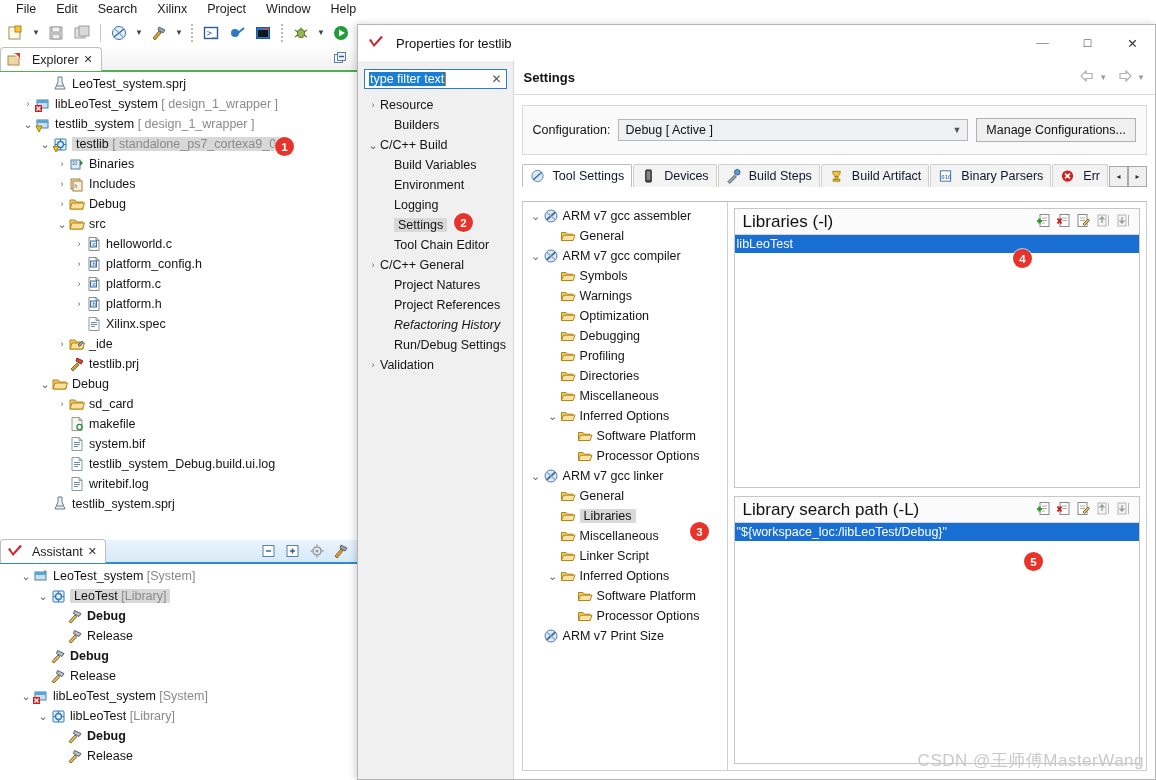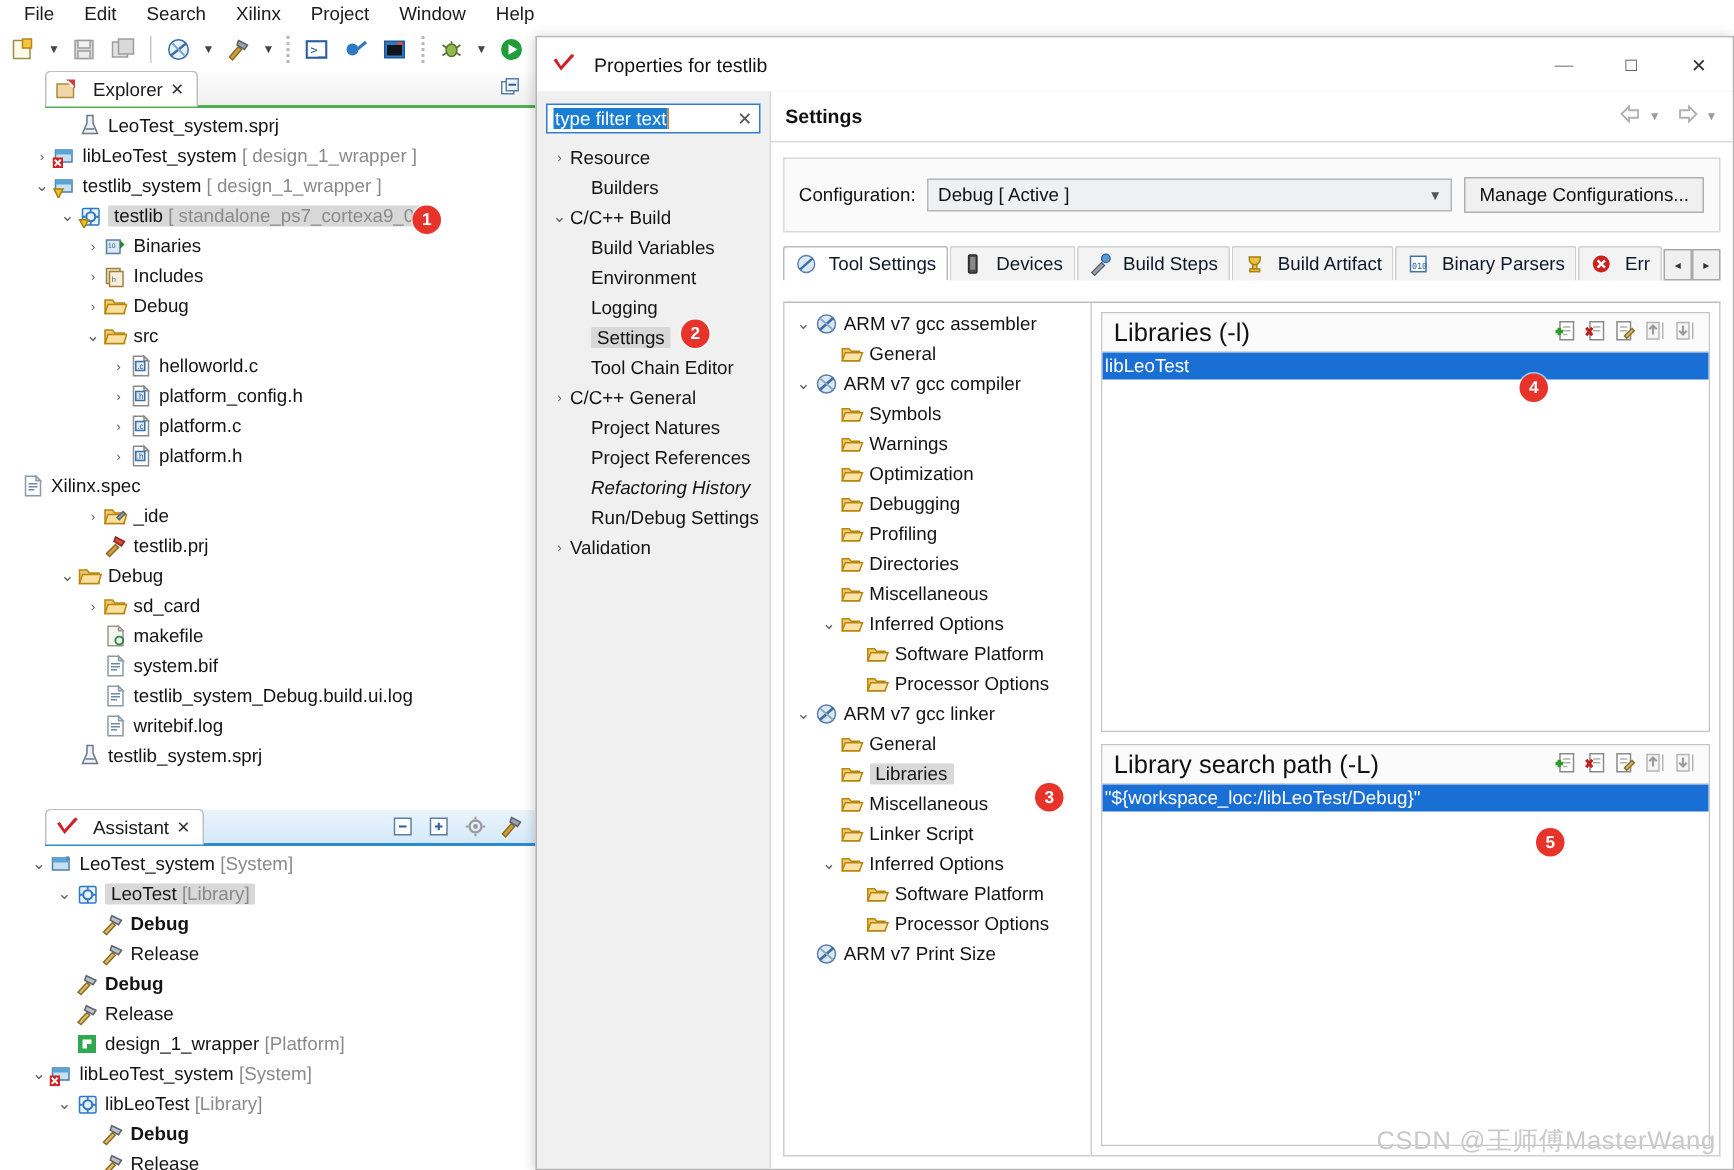--- a/index.html
+++ b/index.html
@@ -38,21 +38,21 @@
   
   #explorer {
     position:absolute; left:0; top:48px; width:358px; height:492px;
     background:#fff;
     border-right:1px solid #cfcfcf;
   }
   .viewtabrow {
     height:24px; position:relative;
     background:linear-gradient(#fdfdfd,#f0f0f0);
     border-bottom:2px solid #4fb04f;
-    display:flex; align-items:center;margin-left:30px;
+    display:flex; align-items:center;
   }
   .viewtab {
     height:24px; display:flex; align-items:center; gap:5px;
     padding:0 8px 0 6px;
     background:#ffffff;
     border-top:1px solid #bfbfbf; border-left:1px solid #bfbfbf; border-right:1px solid #bfbfbf;
     border-top-left-radius:4px; border-top-right-radius:4px;
     font-size:12.5px;
   }
   .viewtab .vname { color:#1b1b1b; }
@@ -409,21 +409,21 @@
           <span class="ico">
             <svg width="16" height="16" viewBox="0 0 16 16">
               <path d="M3 1.5 H10 L13 4.5 V14.5 H3 Z" fill="#fff" stroke="#8a8a8a"></path>
               <polygon points="10,1.5 13,4.5 10,4.5" fill="#e6e6e6" stroke="#8a8a8a"></polygon>
               <rect x="4.5" y="5" width="6" height="6" fill="#dbe9f7" stroke="#3a6ea5"></rect>
               <text x="5.2" y="10" font-size="5.5" fill="#2a5f9e">.h</text>
             </svg>
           </span>
           <span class="lbl">platform.h</span>
         </div>
-        <div class="row" style="">
+        <div class="row" style="padding-left: 72px;">
           <span class="tw"></span>
           <span class="ico">
             <svg width="16" height="16" viewBox="0 0 16 16">
               <path d="M3 1.5 H10 L13 4.5 V14.5 H3 Z" fill="#fff" stroke="#8a9aa8"></path>
               <polygon points="10,1.5 13,4.5 10,4.5" fill="#e6ecf2" stroke="#8a9aa8"></polygon>
               <path d="M5 6.5 H11 M5 8.5 H11 M5 10.5 H9" stroke="#6a8aa8"></path>
             </svg>
           </span>
           <span class="lbl">Xilinx.spec</span>
         </div>
@@ -619,30 +619,20 @@
         </div>
         <div class="row" style="padding-left: 36px;">
           <span class="tw"></span>
           <span class="ico">
             <svg width="16" height="16" viewBox="0 0 16 16">
               <path d="M2 13.5 L8 7 L9.8 8.8 L4 15 Z" fill="#e2b96a" stroke="#8a6a20"></path>
               <path d="M7.5 2.5 L14 5.5 L12 8.5 L6.5 5.5 Z" fill="#b9c2cb" stroke="#5b636b"></path>
             </svg>
           </span>
           <span class="lbl">Release</span>
-        </div>
-        <div class="row" style="padding-left: 36px;">
-          <span class="tw"></span>
-          <span class="ico">
-            <svg width="16" height="16" viewBox="0 0 16 16">
-              <rect x="2" y="2" width="12" height="12" fill="#2fa84f"></rect>
-              <path d="M5 5 H11 V8 H8 V11 H5 Z" fill="#fff"></path>
-            </svg>
-          </span>
-          <span class="lbl">design_1_wrapper<span class="dim"> [Platform]</span></span>
         </div>
         <div class="row" style="padding-left: 19px;">
           <span class="tw" style="font-size: 11px; line-height: 8px;">⌄</span>
           <span class="ico">
             <svg width="16" height="16" viewBox="0 0 16 16">
               <rect x="2" y="4" width="11" height="8" fill="#c9e0f2" stroke="#4a7fa8"></rect>
               <rect x="2" y="4" width="11" height="3" fill="#5aa5d8"></rect>
               <rect x="0" y="9" width="7" height="7" fill="#d02020"></rect>
               <path d="M1.5 10.5 L5.5 14.5 M5.5 10.5 L1.5 14.5" stroke="#fff" stroke-width="1.3"></path>
             </svg>

